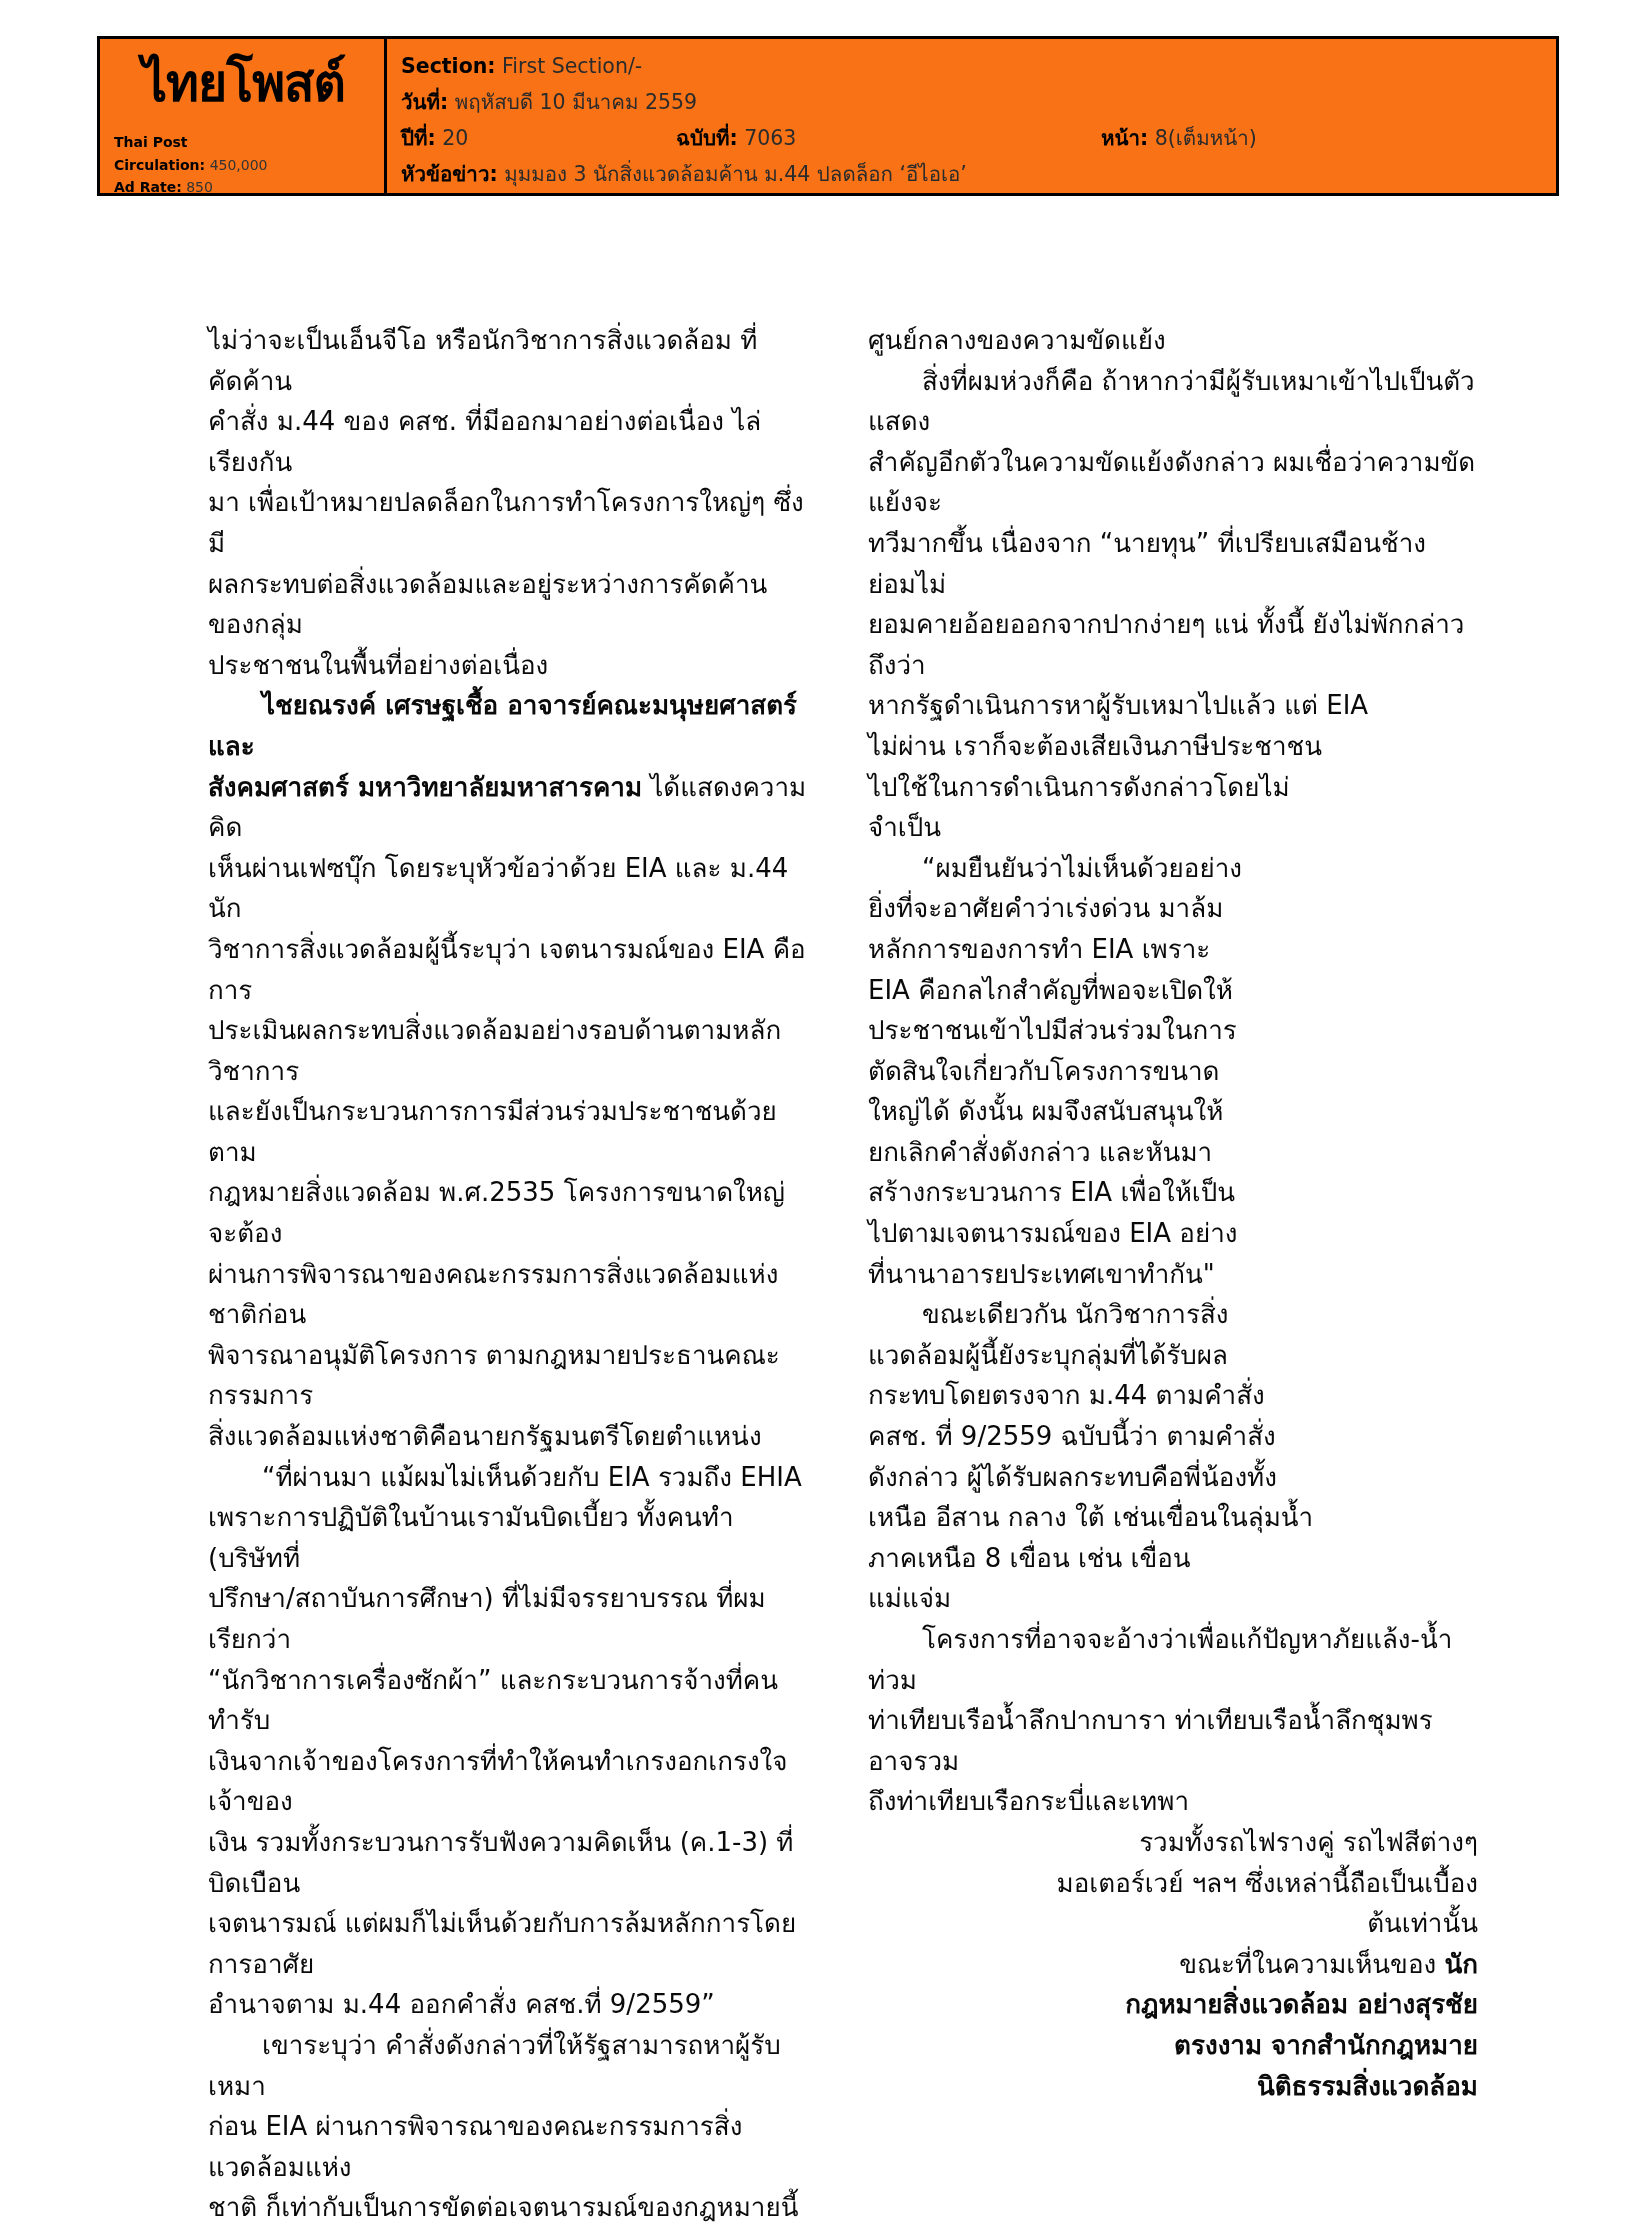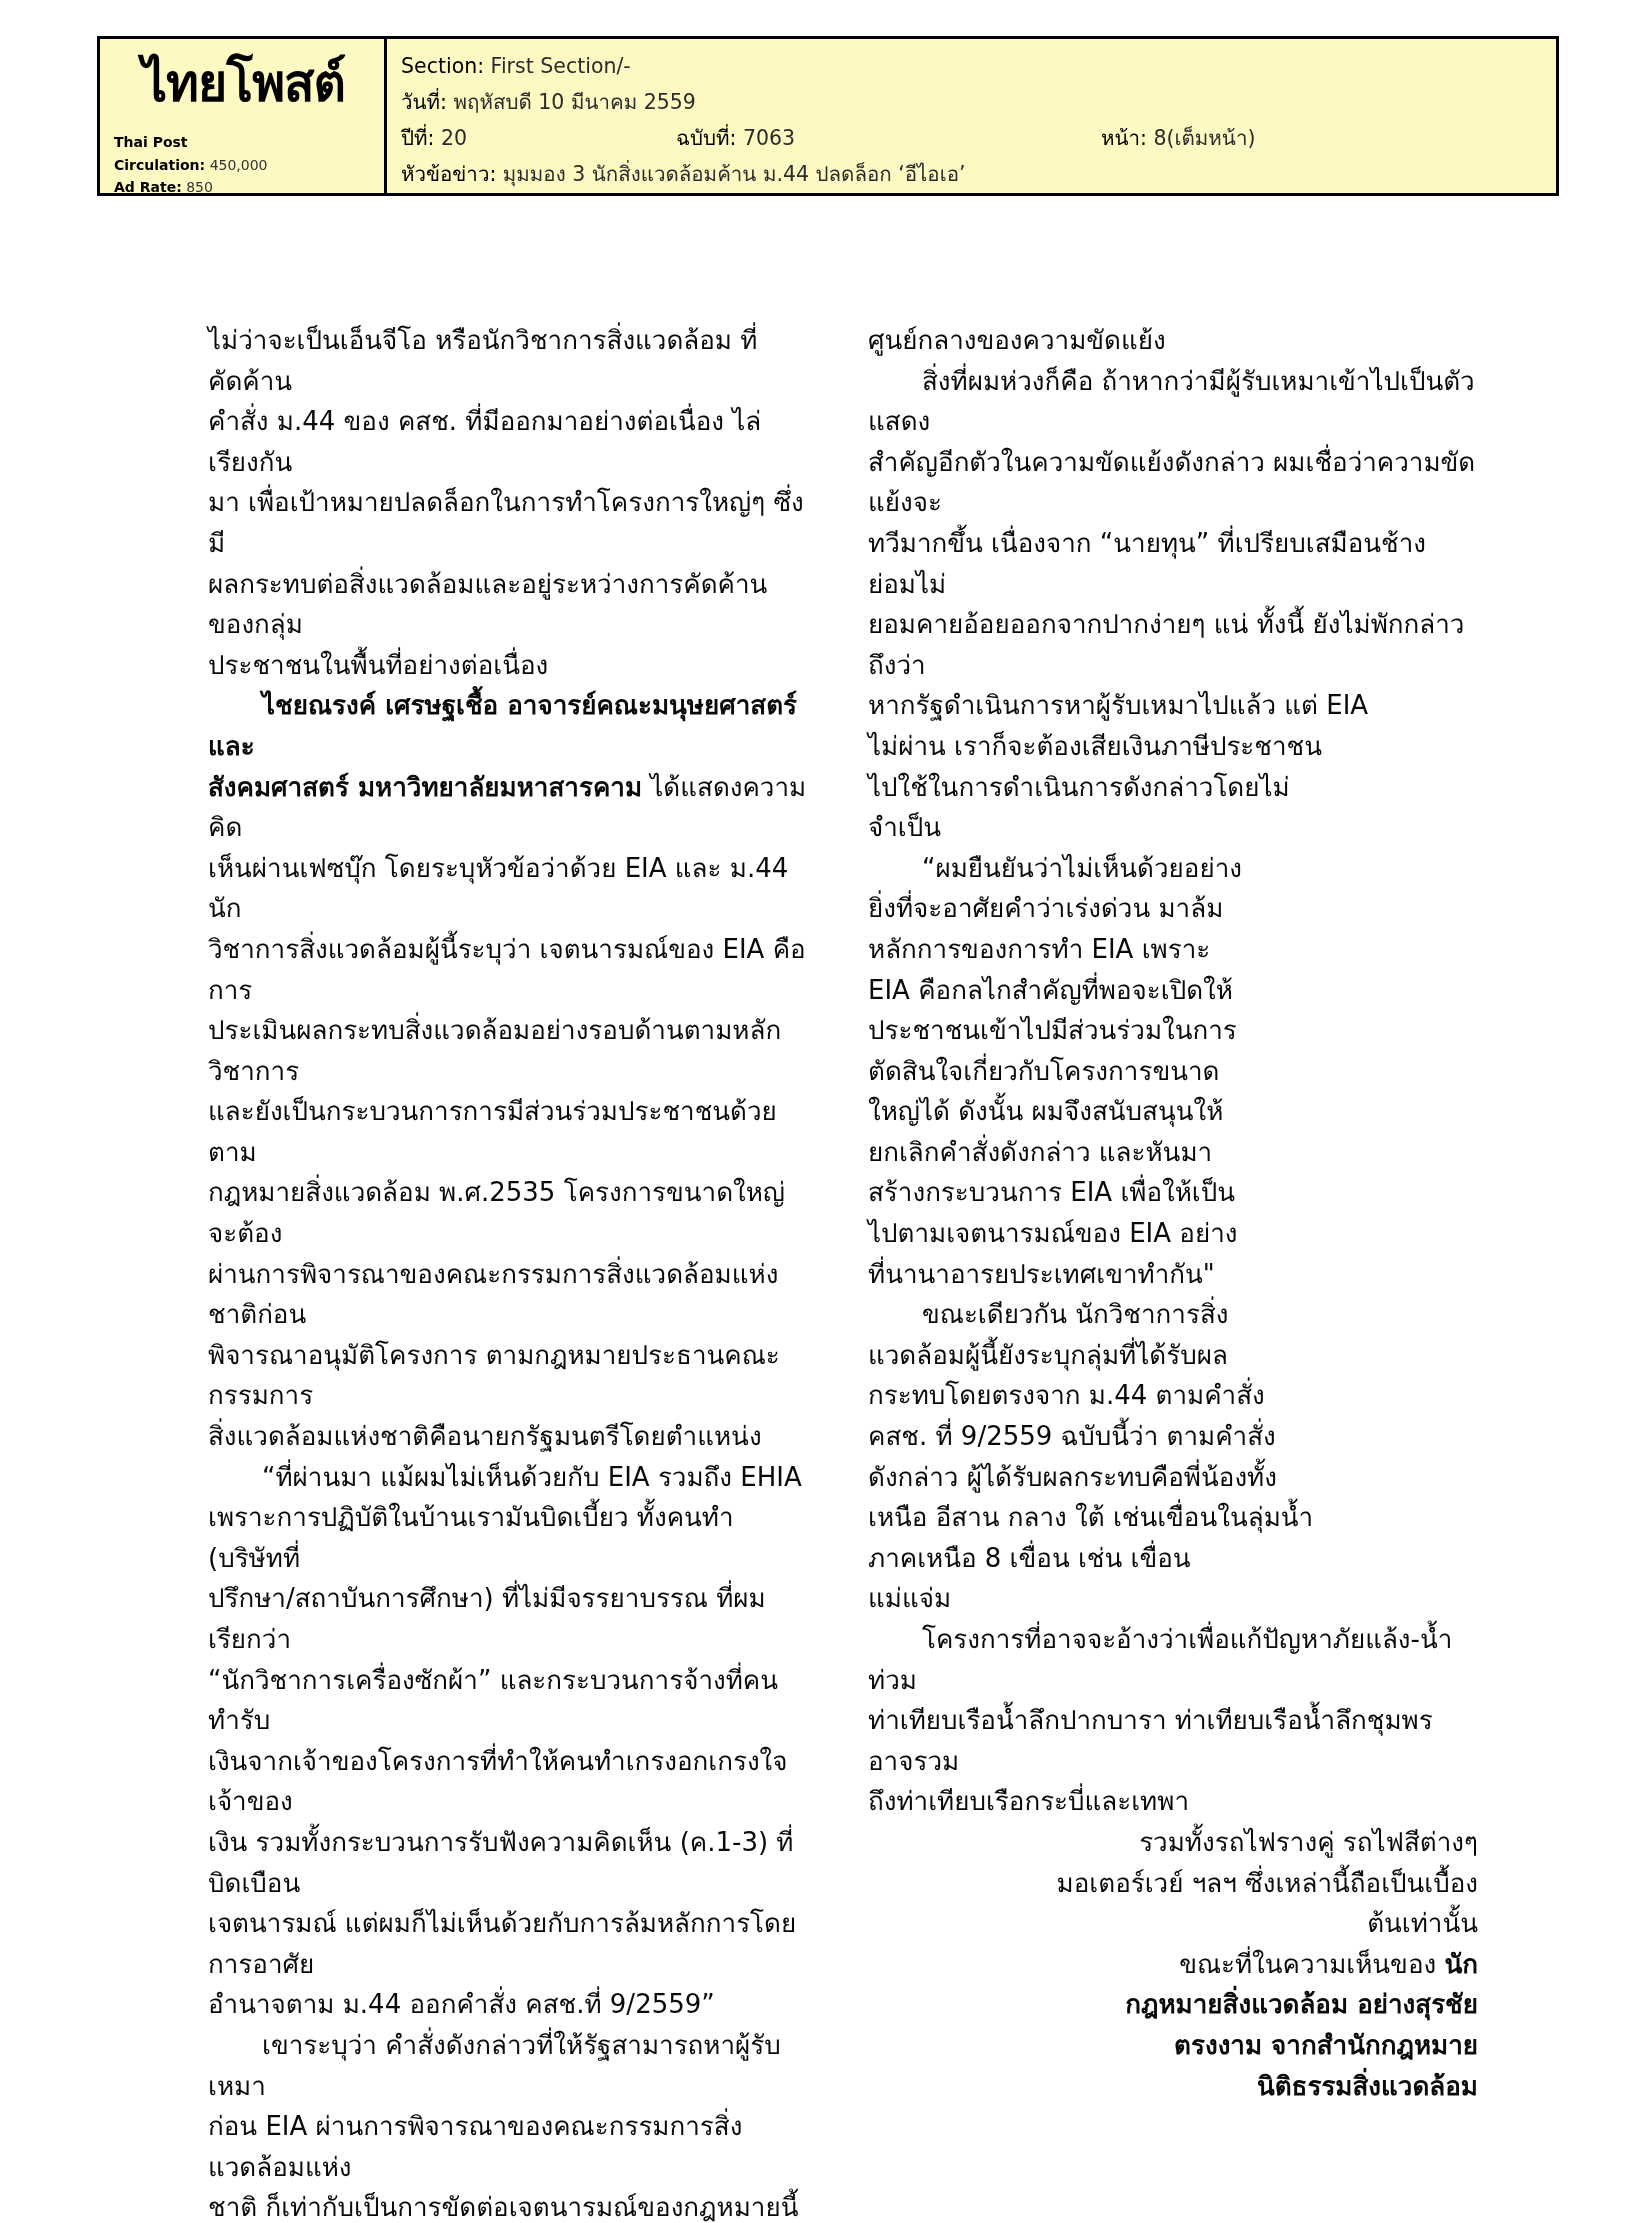--- a/index.html
+++ b/index.html
@@ -20,21 +20,21 @@
   
   .header-box {
     position: absolute;
     left: 97px;
     top: 36px;
     width: 1462px;
     height: 160px;
     border: 3px solid #000;
     box-sizing: border-box;
     display: flex;
-    background: #fef9c3;
+    background: #f97316;
     justify-content: flex-end;
   }
   .logo-cell {
     width: 287px;
     border-right: 3px solid #000;
     box-sizing: border-box;
     position: relative;
     flex: 0 0 287px;
   }
   .logo-wordmark {
@@ -74,21 +74,21 @@
     box-sizing: border-box;
   }
   .meta-row {
     position: relative;
     height: 36px;
     line-height: 36px;
     white-space: nowrap;
     font-size: 20.5px;
   }
   .meta-row .k {
-    font-weight: 400;
+    font-weight: 700;
   }
   .meta-row .v {
     font-weight: 400;
     color: #2b2b2b;
     margin-top: 48px;
   }
   .fld {
     position: absolute;
     top: 0;
     white-space: nowrap;

